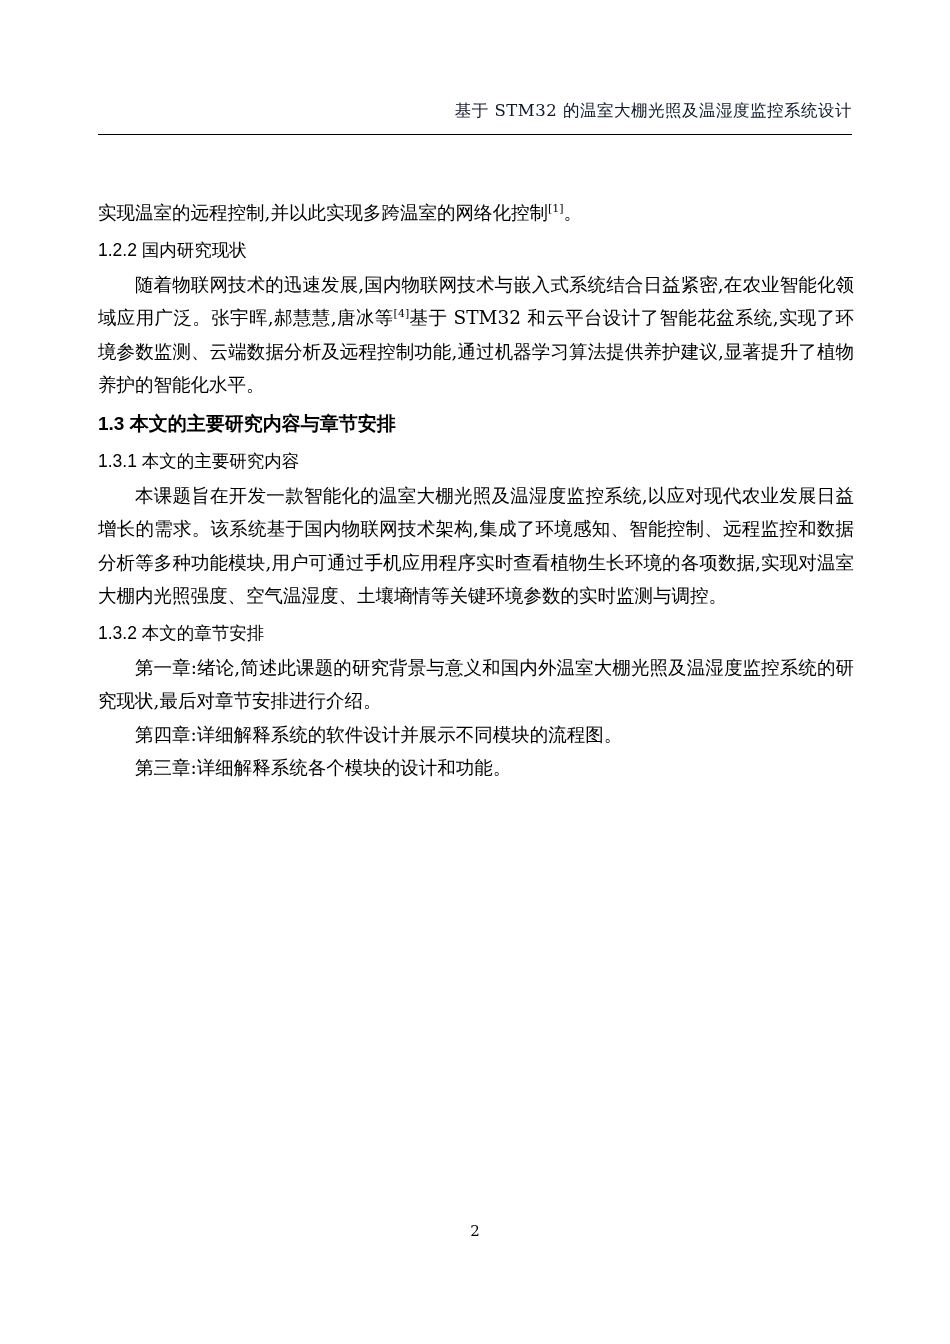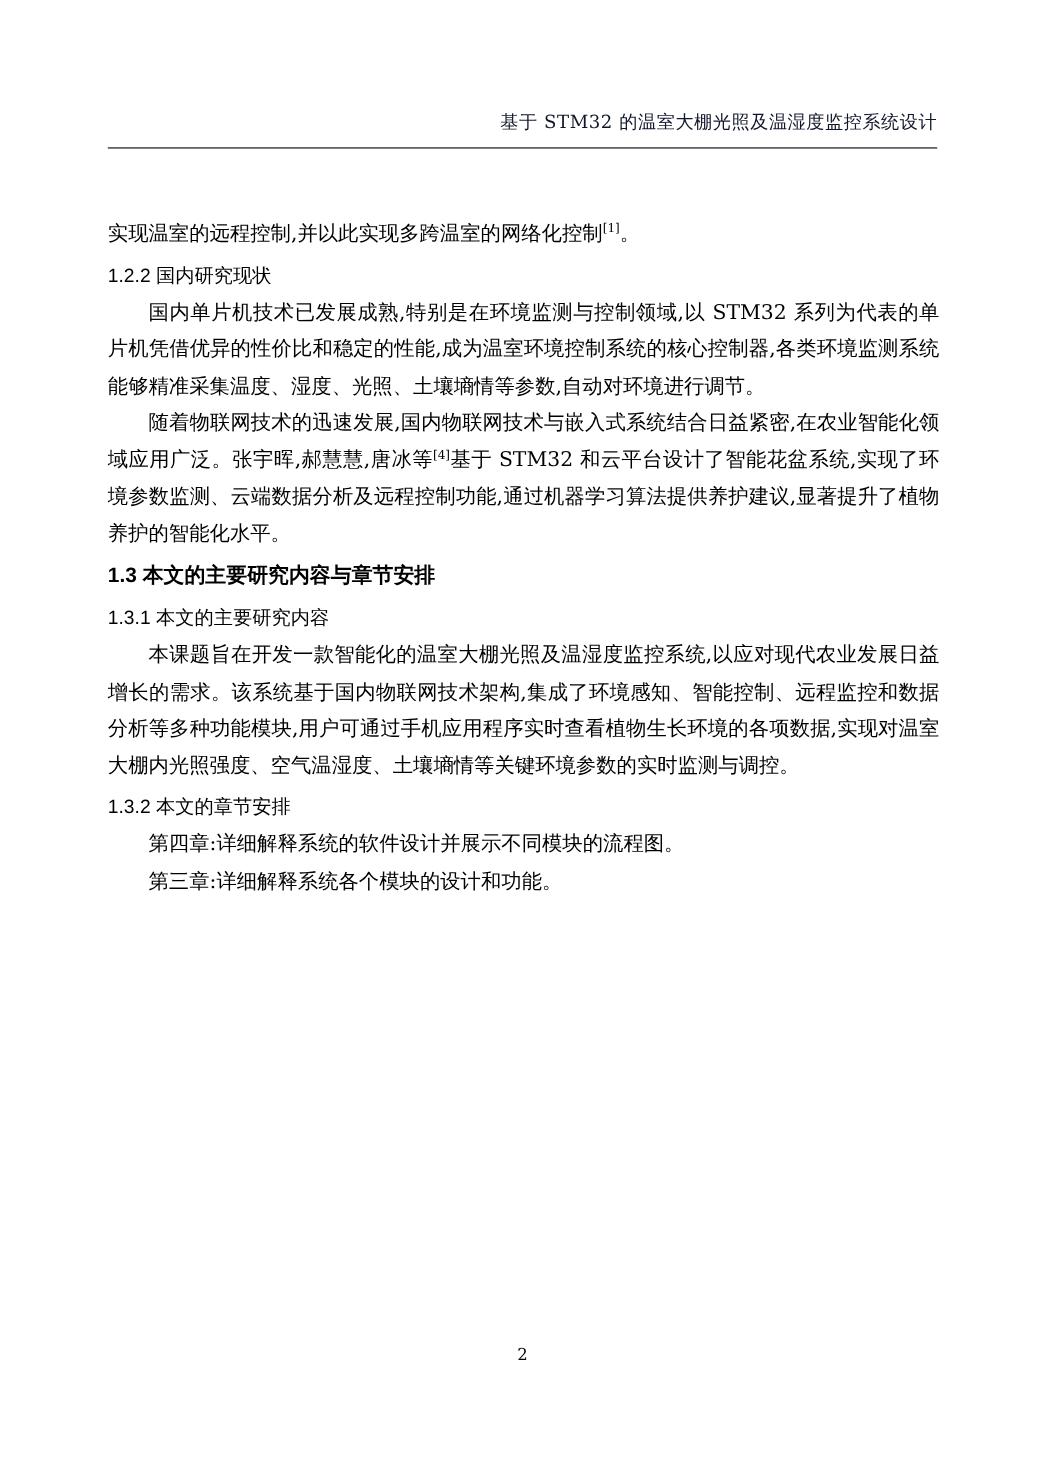--- a/index.html
+++ b/index.html
@@ -93,34 +93,34 @@
   <div class="header">基于 STM32 的温室大棚光照及温湿度监控系统设计</div>
   <div class="header-rule"></div>
 
   <div class="content">
 
     <p class="indent" style="text-indent:0"><span>实现温室的远程控制,并以此实现多跨温室的网络化控制<sup>[1]</sup>。</span></p>
 
     <h3 class="h3">1.2.2 国内研究现状</h3>
 
 
-    <p class="indent">国内单片机技术已发展成熟,特别是在环境监测与控制领域,以 STM32 系列为代表的单片机凭借优异的性价比和稳定的性能,成为温室环境控制系统的核心控制器,各类环境监测系统能够精准采集温度、湿度、光照、土壤墒情等参数,自动对环境进行调节。</p>
 
 
 
     <p class="indent">随着物联网技术的迅速发展,国内物联网技术与嵌入式系统结合日益紧密,在农业智能化领域应用广泛。张宇晖,郝慧慧,唐冰等<sup>[4]</sup>基于 STM32 和云平台设计了智能花盆系统,实现了环境参数监测、云端数据分析及远程控制功能,通过机器学习算法提供养护建议,显著提升了植物养护的智能化水平。</p>
 
     <h2 class="h2">1.3 本文的主要研究内容与章节安排</h2>
 
     <h3 class="h3">1.3.1 本文的主要研究内容</h3>
 
     <p class="indent">本课题旨在开发一款智能化的温室大棚光照及温湿度监控系统,以应对现代农业发展日益增长的需求。该系统基于国内物联网技术架构,集成了环境感知、智能控制、远程监控和数据分析等多种功能模块,用户可通过手机应用程序实时查看植物生长环境的各项数据,实现对温室大棚内光照强度、空气温湿度、土壤墒情等关键环境参数的实时监测与调控。</p>
 
     <h3 class="h3">1.3.2 本文的章节安排</h3>
 
+    <p class="indent">第一章:绪论,简述此课题的研究背景与意义和国内外温室大棚光照及温湿度监控系统的研究现状,最后对章节安排进行介绍。</p>
 
 
     <p class="indent">第四章:详细解释系统的软件设计并展示不同模块的流程图。</p>
 
     <p class="indent">第三章:详细解释系统各个模块的设计和功能。</p>
 
   </div>
 
   <div class="pagenum">2</div>
 

